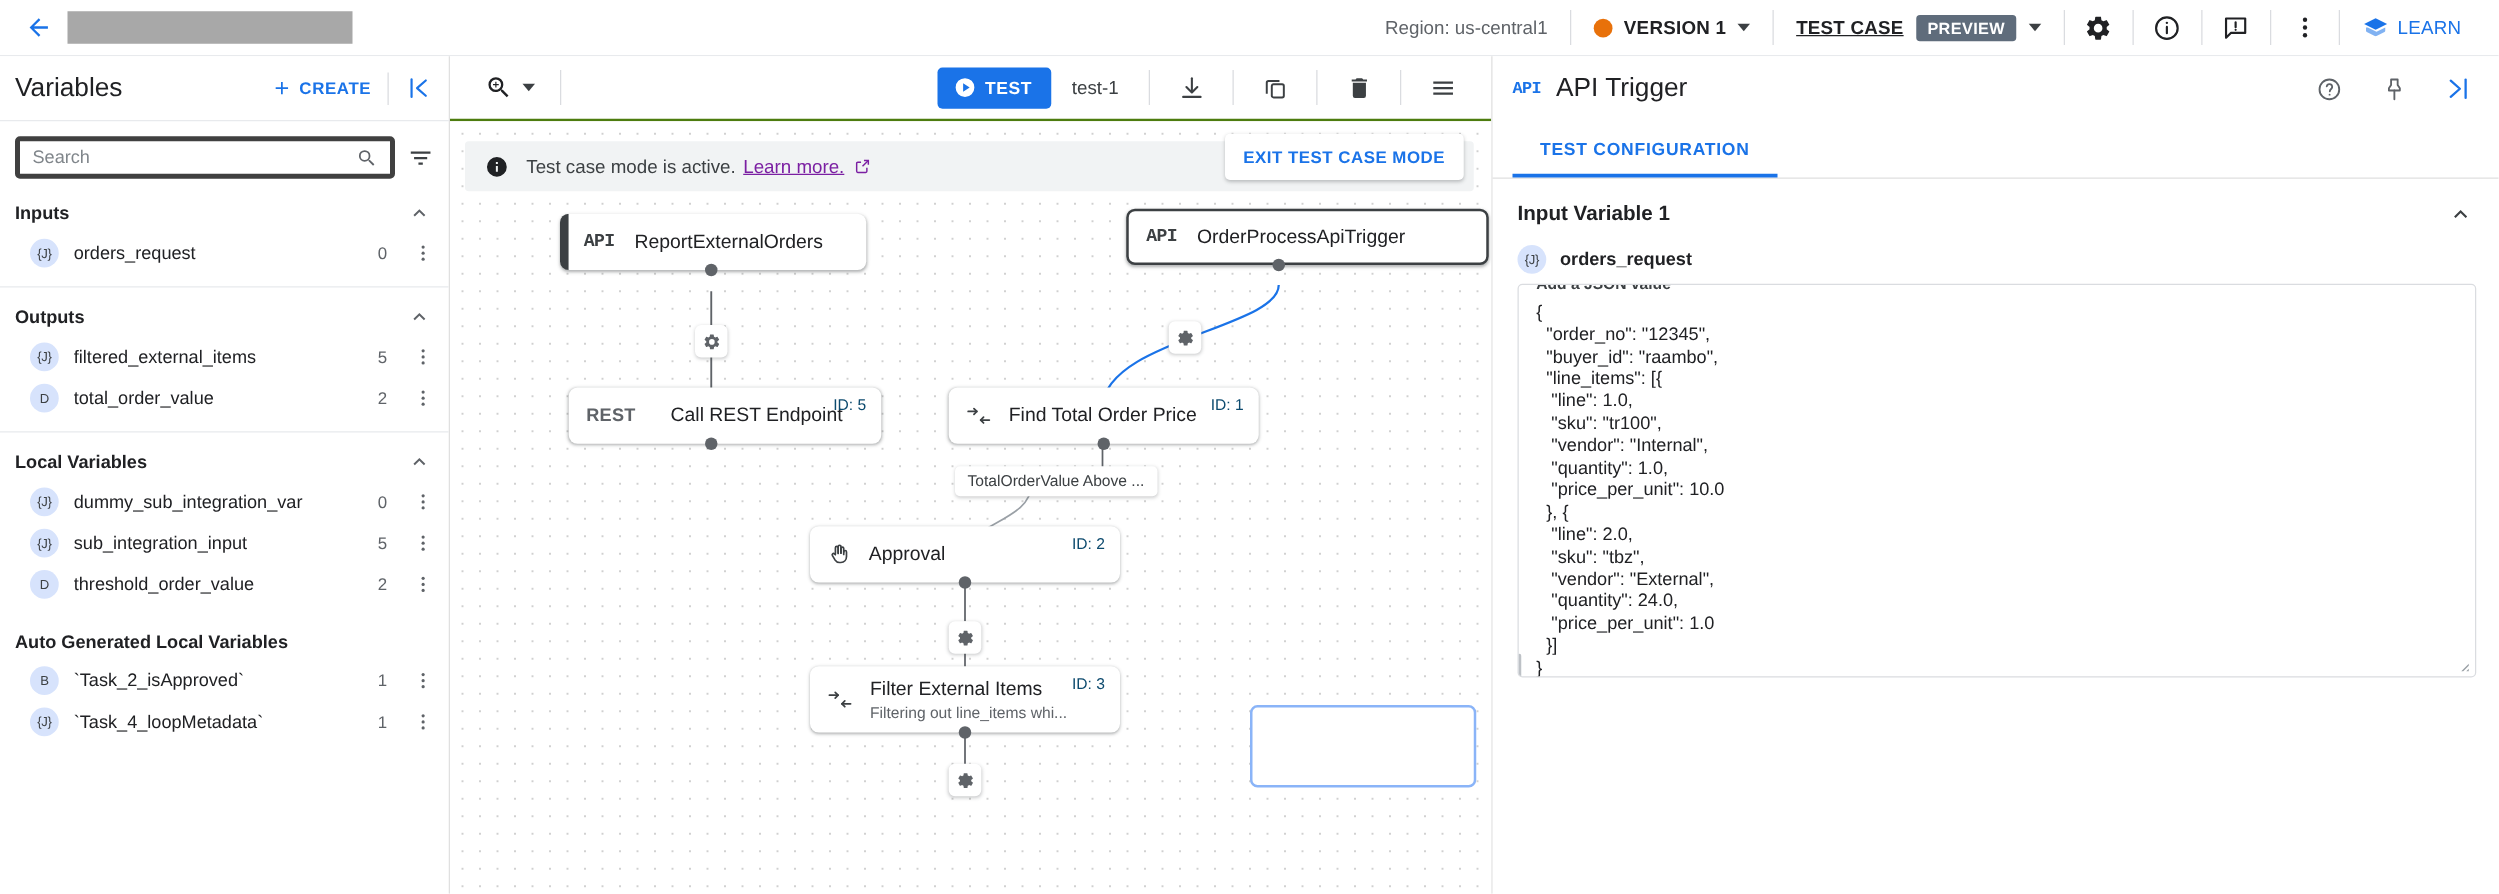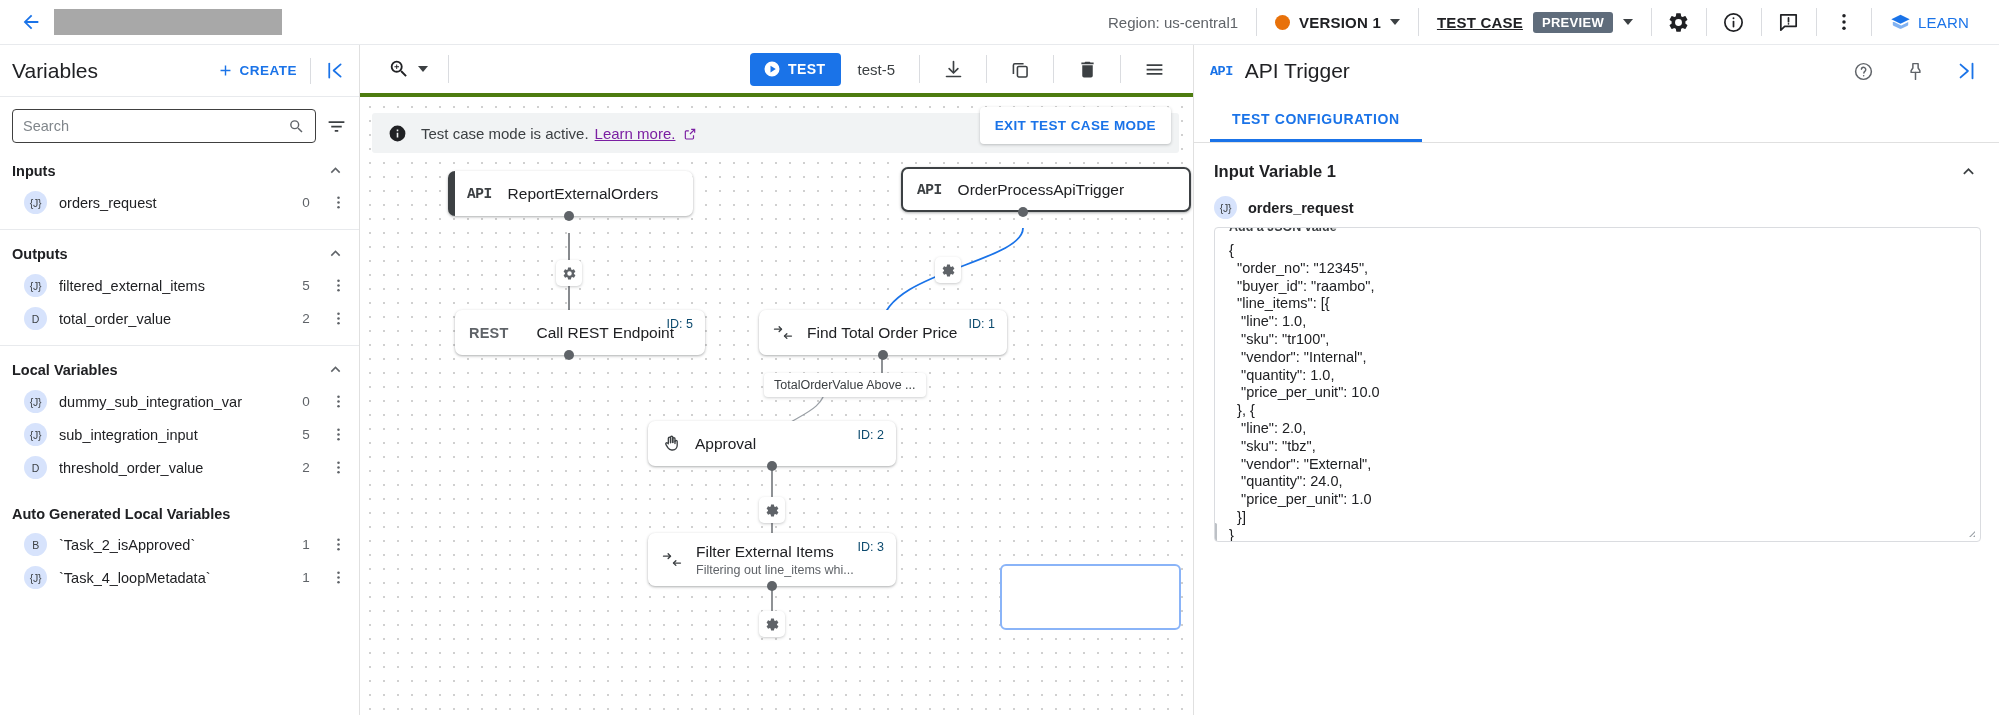--- a/index.html
+++ b/index.html
@@ -40,21 +40,21 @@
 
   
   .sidebar { width: 360px; min-width:360px; background:#fff; border-right:1px solid #e0e0e0; display:flex; flex-direction:column; }
   .sb-header { height: 52px; display:flex; align-items:center; padding: 0 14px 0 12px; border-bottom:1px solid #e8eaed; }
   .sb-title { font-size: 21px; color:#202124; font-weight:400; flex:1 1 auto; }
   .create-btn { display:flex; align-items:center; gap:5px; color:#1a73e8; font-size:13.5px; font-weight:700; letter-spacing:.5px; cursor:pointer; }
   .sb-div { width:1px; height:26px; background:#dadce0; margin: 0 13px; }
   .collapse-btn { color:#1a73e8; font-size:19px; cursor:pointer; display:flex; align-items:center; }
   .search-wrap { padding: 12px 12px 4px 12px; }
   .search-row { display:flex; align-items:center; gap: 10px; }
-  .search-box { flex:1 1 auto; height: 34px; border:1px solid #404040; border-radius:4px; display:flex; align-items:center; padding: 0 10px; }
+  .search-box { flex:1 1 auto; height: 34px; border:4px solid #404040; border-radius:4px; display:flex; align-items:center; padding: 0 10px; }
   .search-box input { border:none; outline:none; flex:1 1 auto; font-size:14.5px; font-family:inherit; color:#202124; background:transparent; }
   .search-box input::placeholder { color:#80868b; }
   .sort-btn { cursor:pointer; display:flex; align-items:center; }
 
   .sb-scroll { flex:1 1 auto; overflow:hidden; }
   .group { padding: 6px 0 0 0; }
   .group-head { display:flex; align-items:center; padding: 8px 14px 6px 12px; }
   .group-title { font-size:14.5px; font-weight:700; color:#202124; flex:1 1 auto; }
   .chev { color:#5f6368; font-size:14px; display:flex; align-items:center; cursor:pointer;}
   .var-row { display:flex; align-items:center; padding: 5px 12px 5px 24px; gap:12px; }
@@ -63,21 +63,21 @@
     font-size:10.5px; display:flex; align-items:center; justify-content:center;
     font-family:"Liberation Sans", sans-serif; flex:0 0 auto; letter-spacing:-.3px;
   }
   .var-name { flex:1 1 auto; font-size:14.5px; color:#202124; white-space:nowrap; overflow:hidden; text-overflow:ellipsis; }
   .var-count { font-size:13.5px; color:#5f6368; width:22px; text-align:center; }
   .kebab { width:18px; display:flex; align-items:center; justify-content:center; cursor:pointer; color:#5f6368; }
   .grp-sep { height:1px; background:#e8eaed; margin: 10px 0 0 0; }
 
   
   .canvas-col { flex:1 1 auto; display:flex; flex-direction:column; min-width:0; }
-  .canvas-toolbar { height: 52px; min-height:52px; display:flex; align-items:center; padding: 0 14px; background:#fff; border-bottom:4px solid #4d7c0f; }
+  .canvas-toolbar { height: 52px; min-height:52px; display:flex; align-items:center; padding: 0 14px; background:#fff; border-bottom:2px solid #4d7c0f; }
   .zoom-ctl { display:flex; align-items:center; gap:8px; padding: 0 12px 0 14px; cursor:pointer; }
   .ctb-div { width:1px; height:28px; background:#dadce0; margin: 0 8px; }
   .ctb-spacer { flex:1 1 auto; }
   .test-btn {
     background:#1a73e8; color:#fff; border-radius:4px; height:33px; display:flex; align-items:center;
     gap:7px; padding: 0 16px 0 13px; font-size:14px; font-weight:700; letter-spacing:.4px; cursor:pointer;
   }
   .tc-name { font-size:15px; color:#3c4043; padding: 0 16px; white-space:nowrap; }
   .ct-icon { width:50px; height:52px; display:flex; align-items:center; justify-content:center; cursor:pointer; color:#3c4043; }
 
@@ -416,21 +416,21 @@
           <span class="caret"></span>
         </div>
         <div class="ctb-div"></div>
         <div class="ctb-spacer"></div>
         <div class="test-btn">
           <svg class="ico" width="18" height="18" viewBox="0 0 24 24" fill="#fff">
               <path d="M12 2a10 10 0 100 20 10 10 0 000-20zm-2 14.5v-9l7 4.5z"></path>
             </svg>
           <span>TEST</span>
         </div>
-        <div class="tc-name">test-5</div>
+        <div class="tc-name">test-1</div>
         <div class="ctb-div"></div>
         <div class="ct-icon">
           <svg class="ico" width="21" height="21" viewBox="0 0 24 24" fill="none" stroke="#3c4043" stroke-width="1.9" stroke-linecap="round" stroke-linejoin="round">
               <path d="M12 3v12"></path>
               <path d="M7 11l5 5 5-5"></path>
               <path d="M4 20h16"></path>
             </svg>
         </div>
         <div class="ctb-div"></div>
         <div class="ct-icon">

